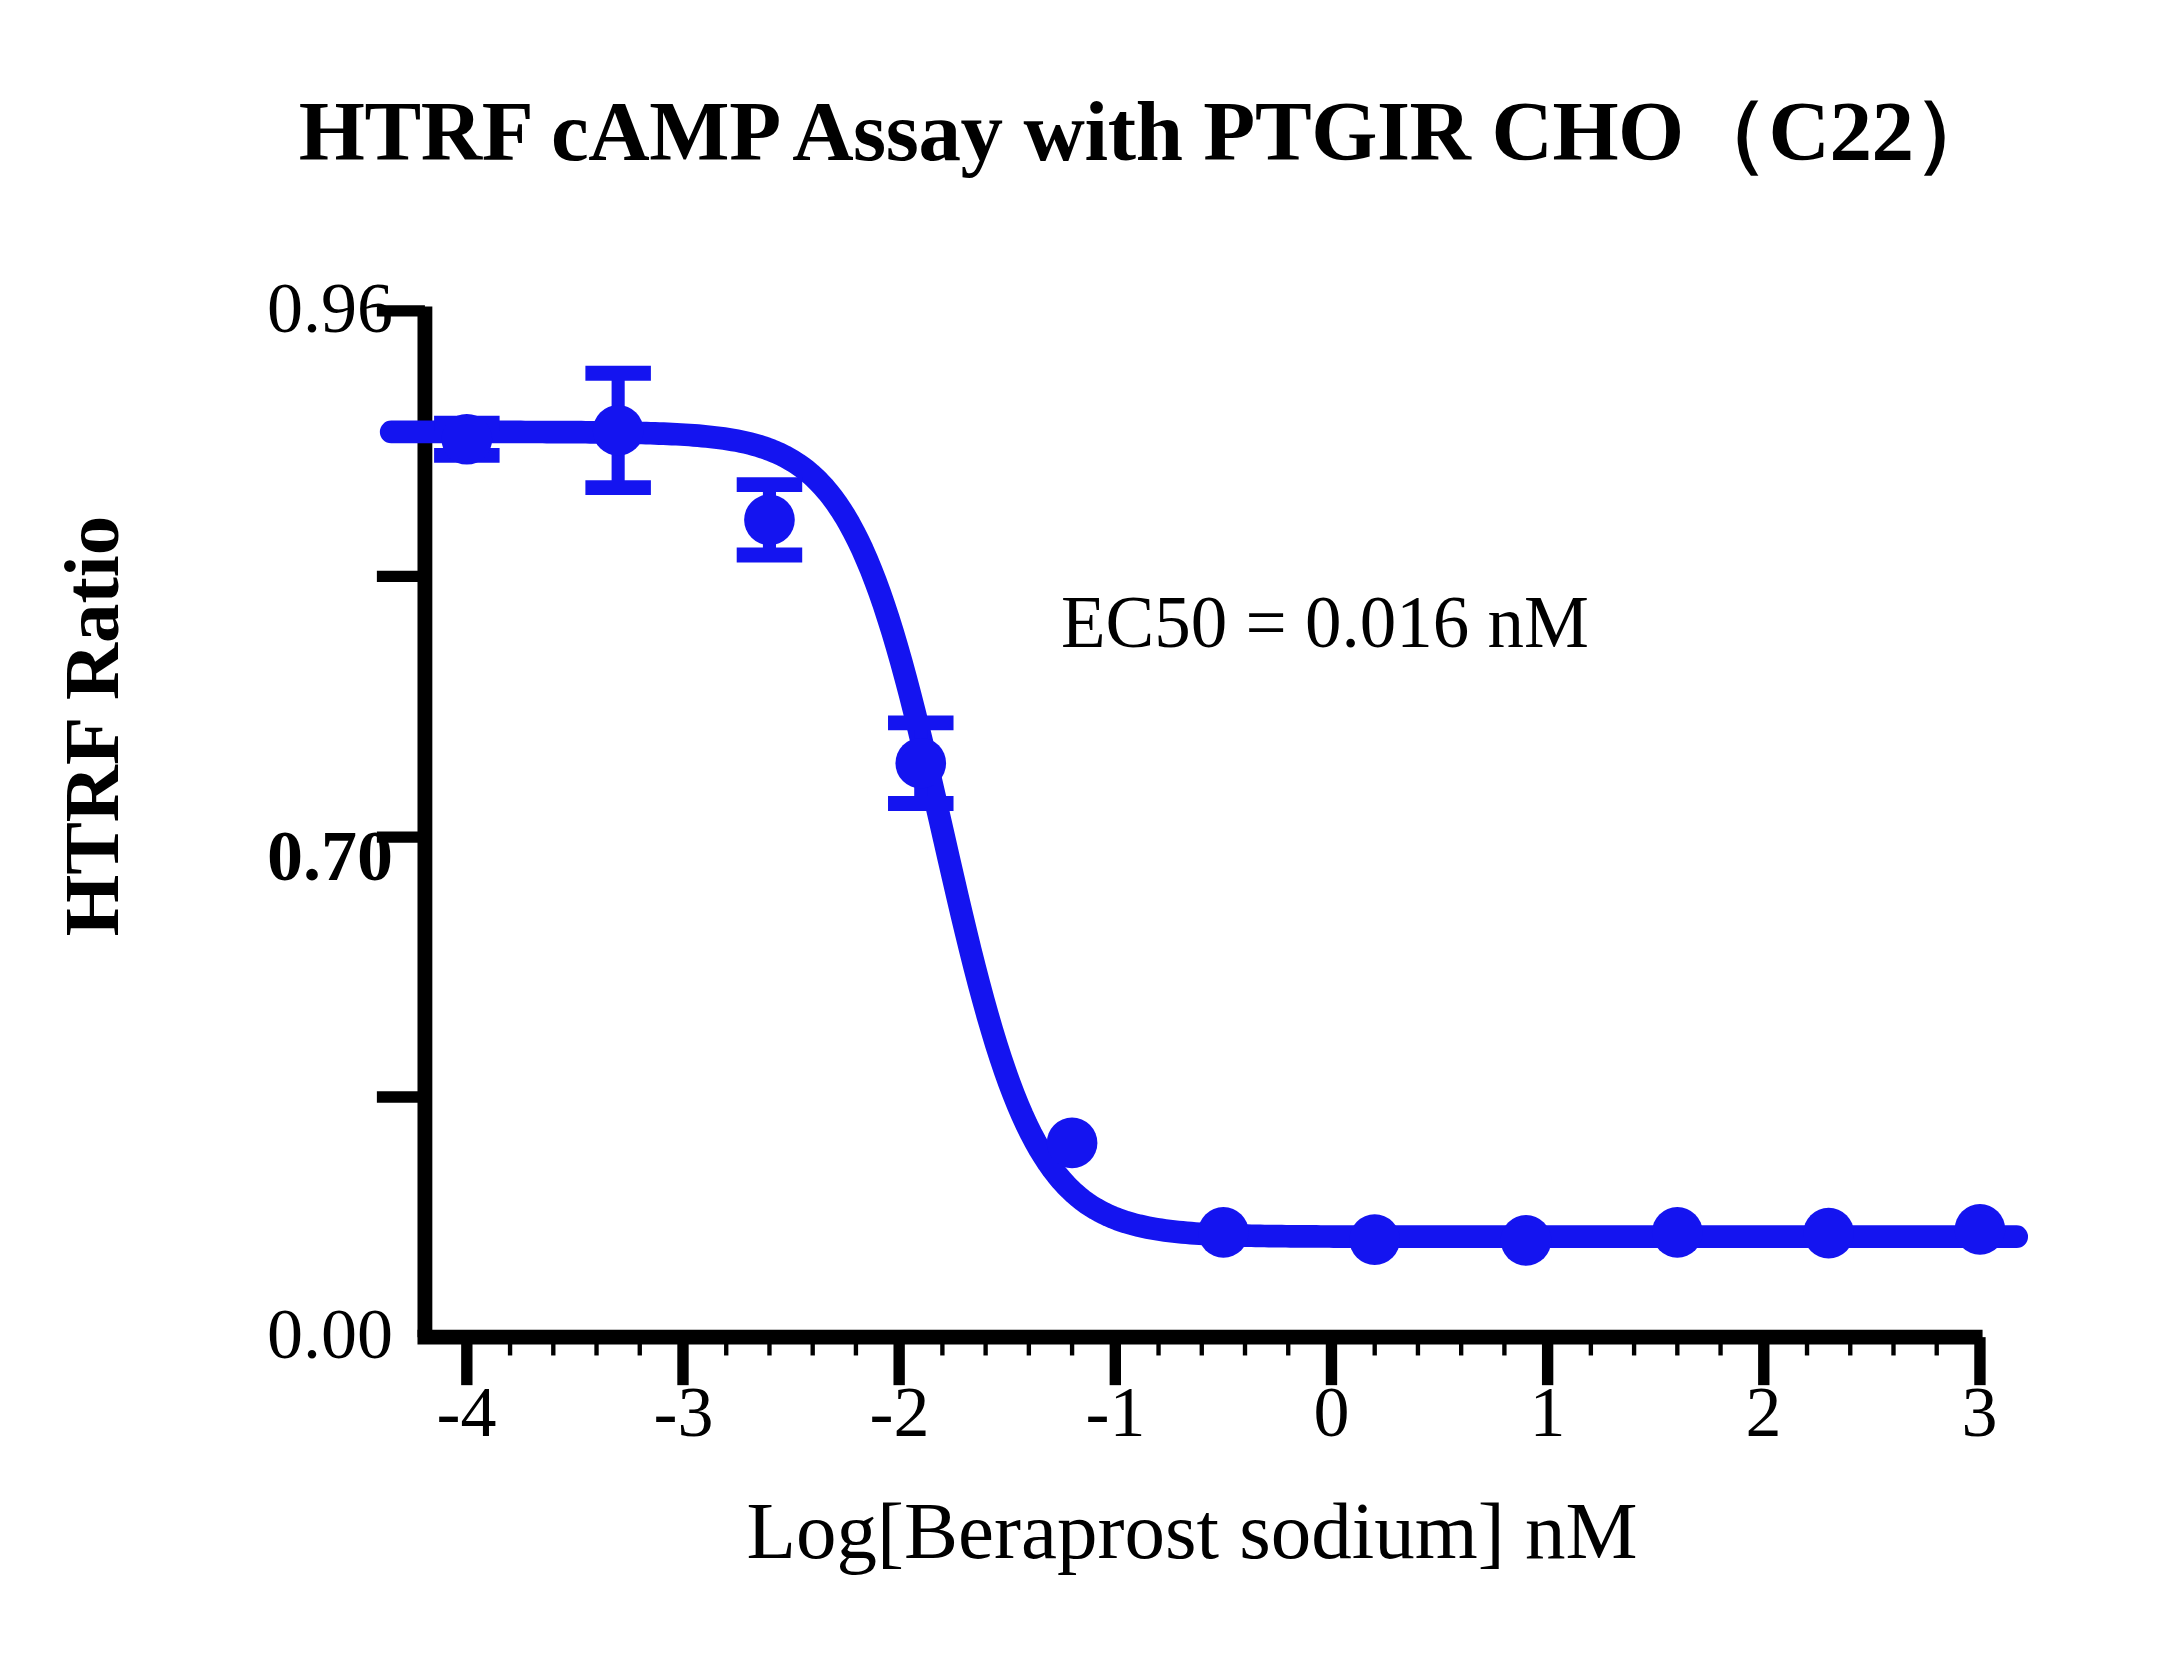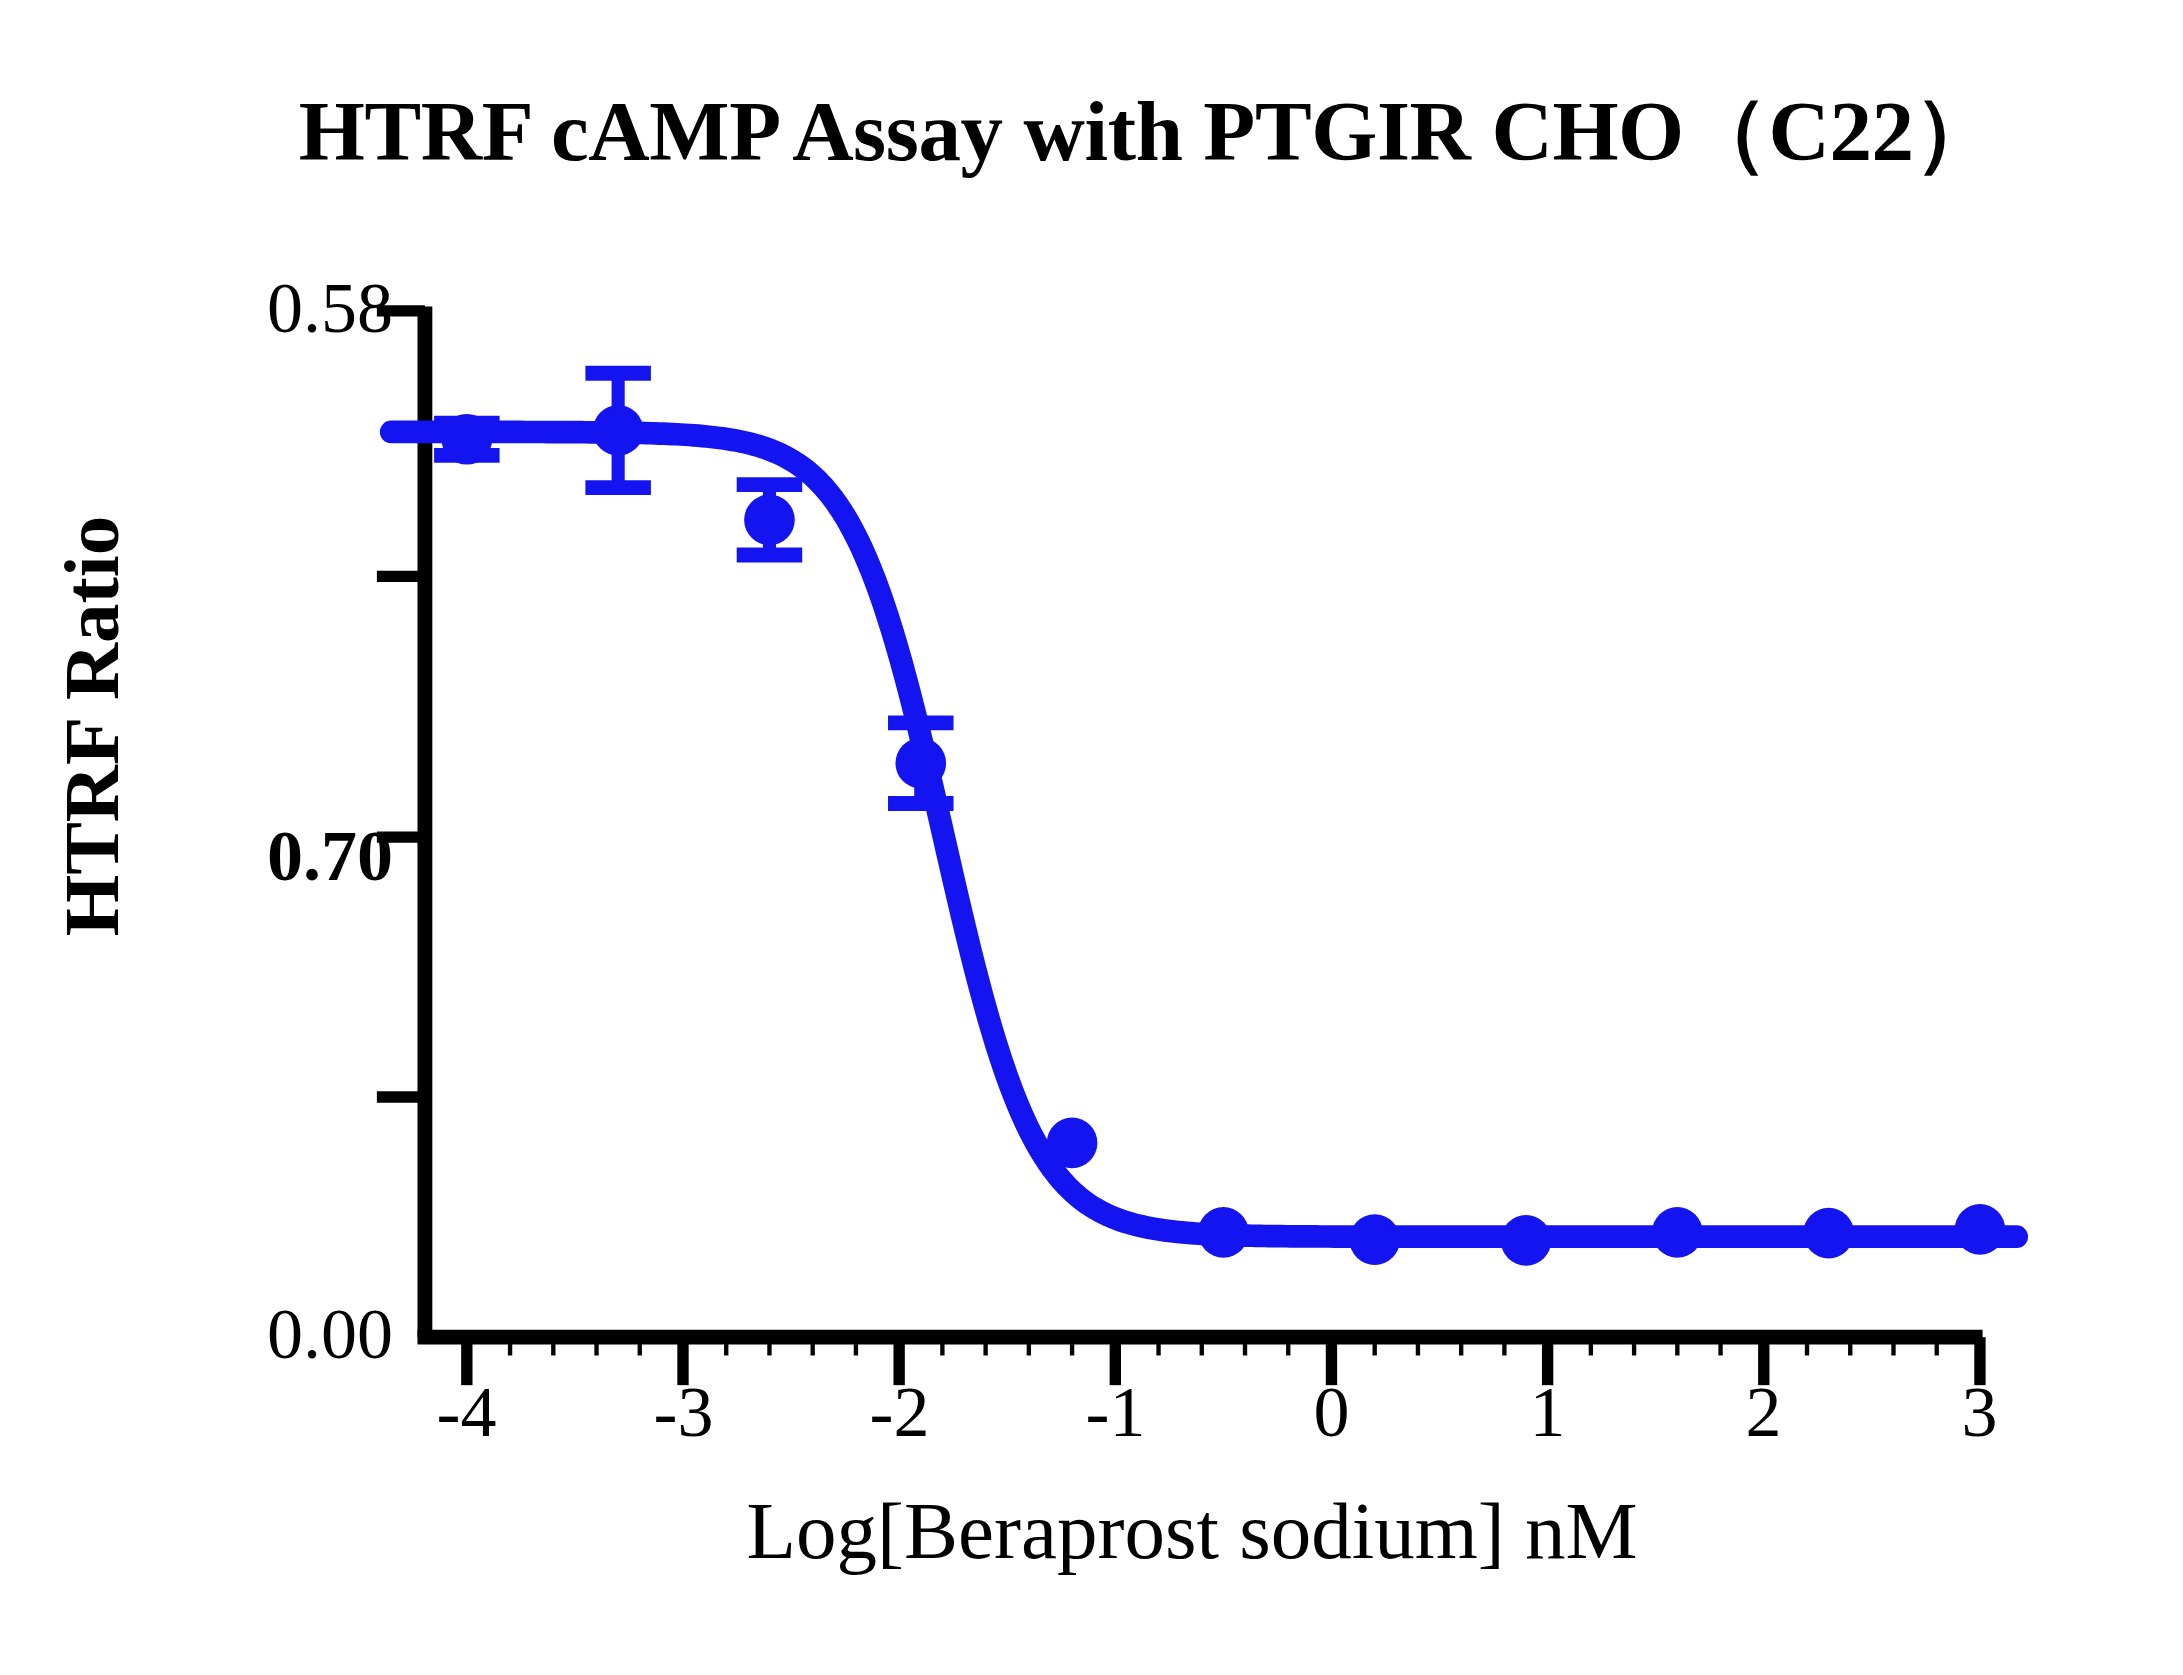--- a/index.html
+++ b/index.html
@@ -68,22 +68,23 @@
 </style>
 </head>
 <body>
 
 <div id="page">
 
   <div id="title">HTRF cAMP Assay with PTGIR CHO（C22）</div>
 
   <div id="ylabel">HTRF Ratio</div>
   <div id="xlabel">Log[Beraprost sodium] nM</div>
+  <div id="ec50">EC50 = 0.016 nM</div>
 
-  <div class="ytick" style="left:114px; top:267px;">0.58</div>
+  <div class="ytick" style="left:114px; top:267px;">0.96</div>
   <div class="ytick" style="left:114px; top:815px;font-weight:bold;">0.70</div>
   <div class="ytick" style="left:114px; top:1293px;">0.00</div>
 
   <div class="xtick" style="left:379px; top:1371px;">-4</div>
   <div class="xtick" style="left:596px; top:1371px;">-3</div>
   <div class="xtick" style="left:812px; top:1371px;">-2</div>
   <div class="xtick" style="left:1028px; top:1371px;">-1</div>
   <div class="xtick" style="left:1244px; top:1371px;">0</div>
   <div class="xtick" style="left:1460px; top:1371px;">1</div>
   <div class="xtick" style="left:1676px; top:1371px;">2</div>

